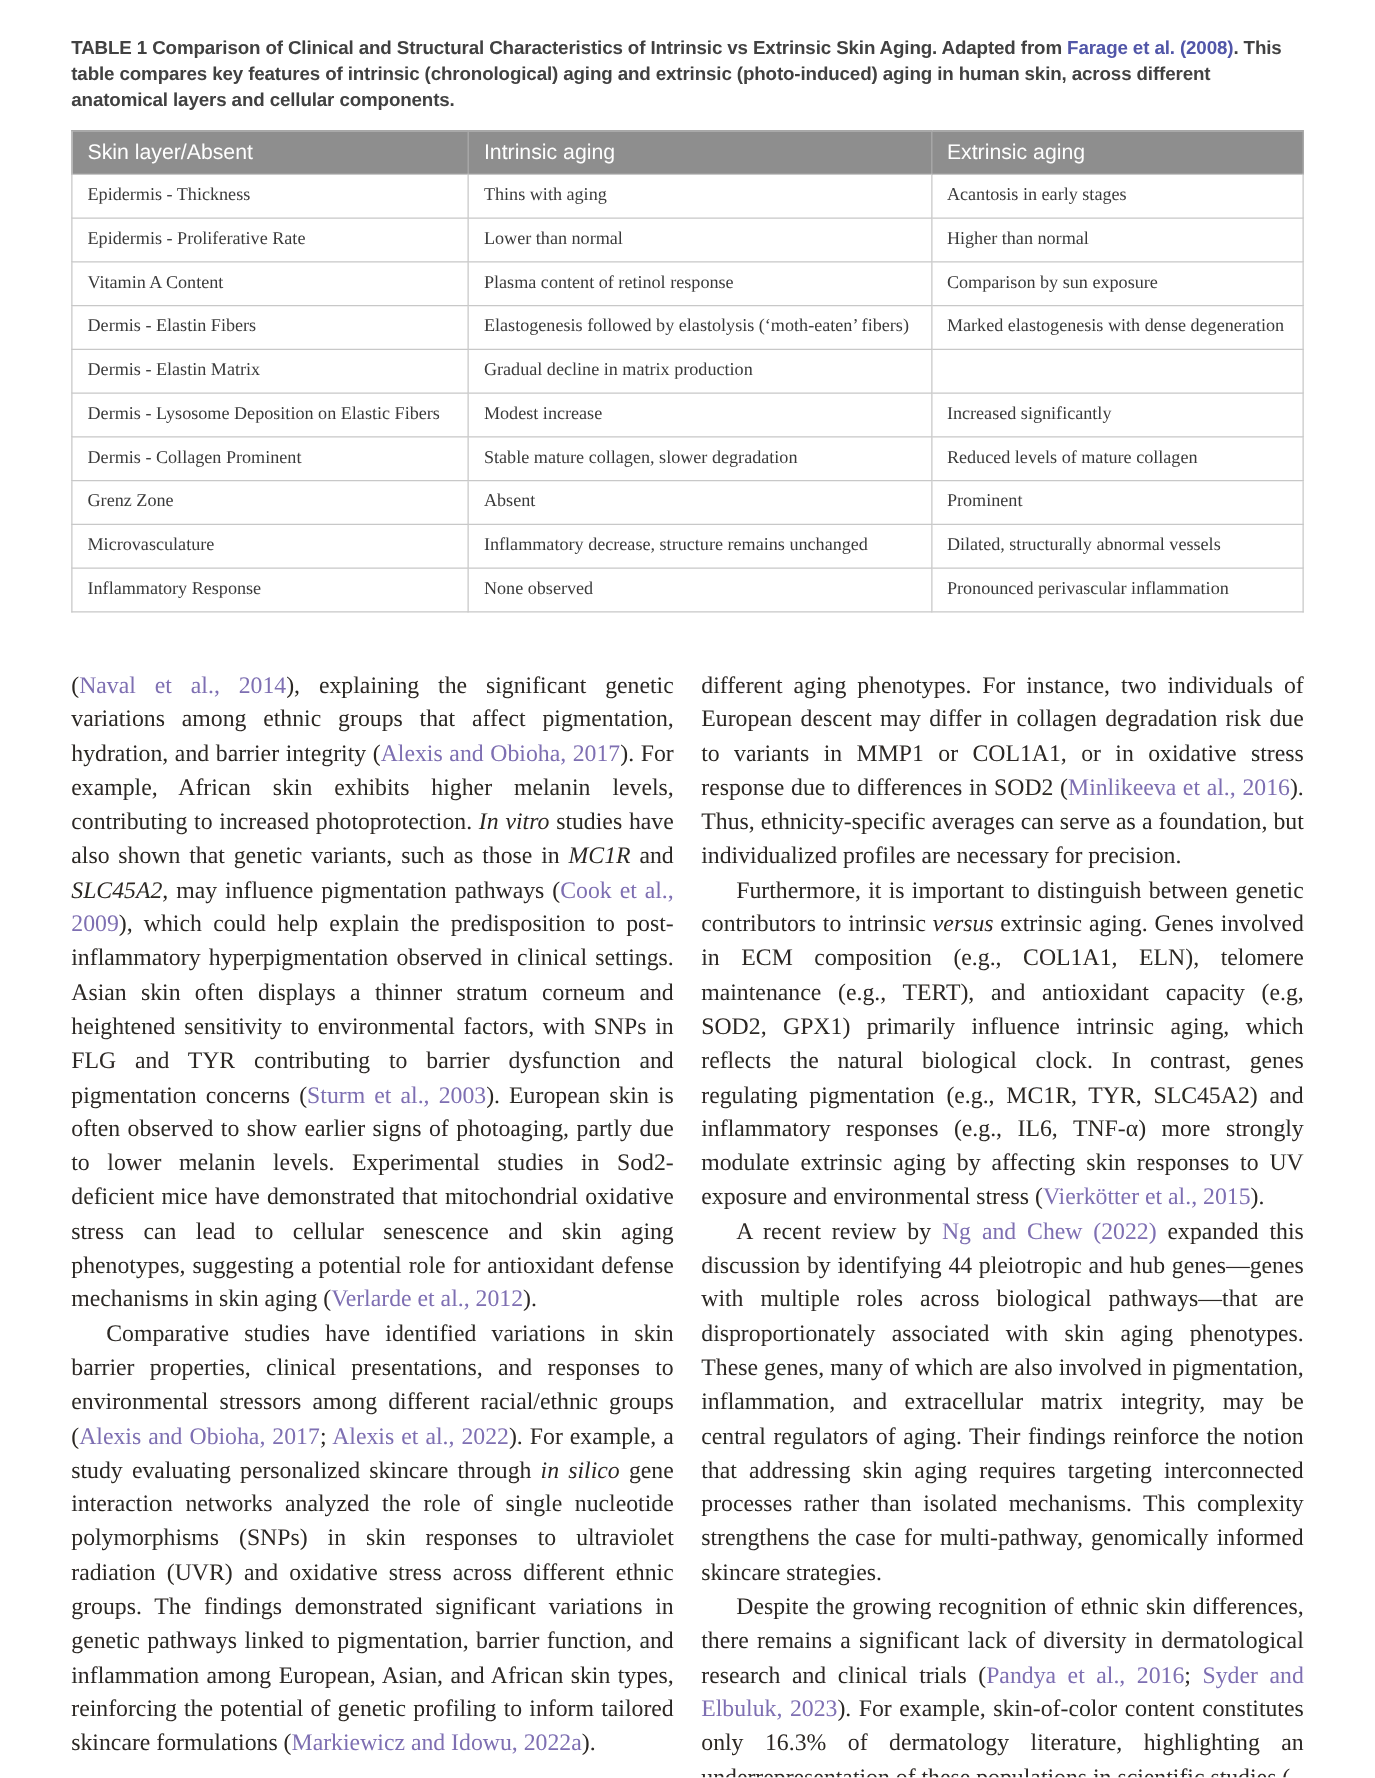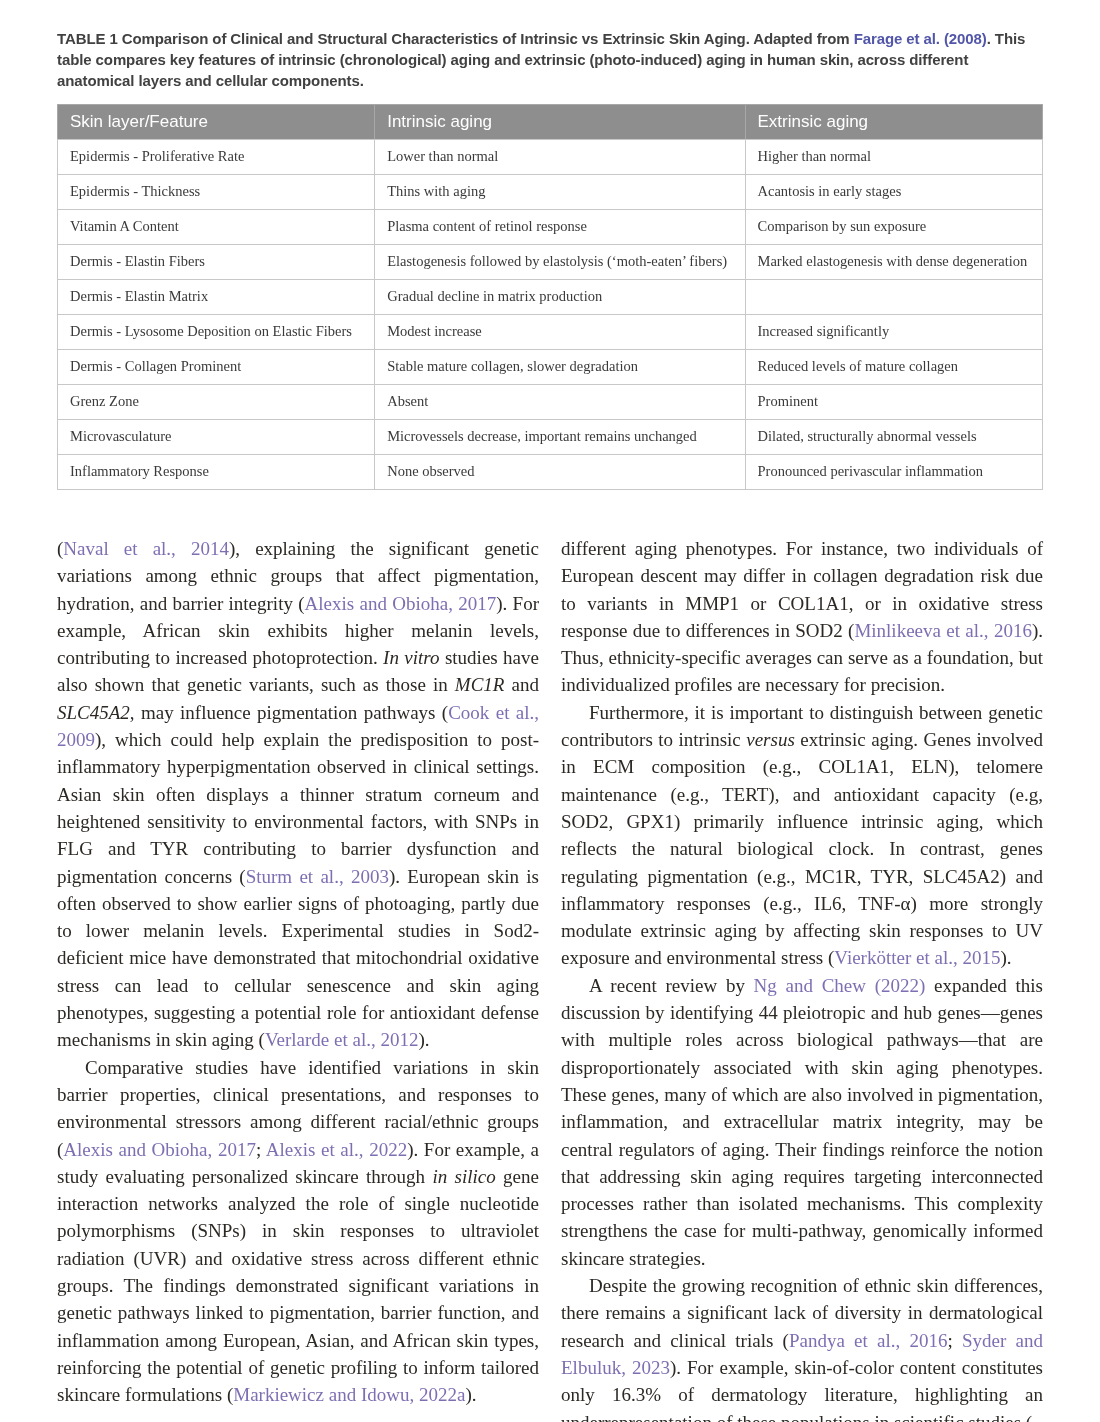--- a/index.html
+++ b/index.html
@@ -87,35 +87,35 @@
   <p class="caption"><span>TABLE 1 Comparison of Clinical and Structural Characteristics of Intrinsic vs Extrinsic Skin Aging. Adapted from </span><a class="cite" href="#">Farage et al. (2008)</a><span>. This table compares key features of intrinsic (chronological) aging and extrinsic (photo-induced) aging in human skin, across different anatomical layers and cellular components.</span></p>
 
   <table class="comparison">
     <colgroup>
       <col class="col-1">
         <col class="col-2">
         <col class="col-3">
     </colgroup>
     <thead>
       <tr>
-        <th>Skin layer/Feature</th>
+        <th>Skin layer/Absent</th>
         <th>Intrinsic aging</th>
         <th>Extrinsic aging</th>
       </tr>
     </thead>
     <tbody>
         <tr>
+          <td>Epidermis - Thickness</td>
+          <td>Thins with aging</td>
+          <td>Acantosis in early stages</td>
+        </tr>
+        <tr>
           <td>Epidermis - Proliferative Rate</td>
           <td>Lower than normal</td>
           <td>Higher than normal</td>
-        </tr>
-        <tr>
-          <td>Epidermis - Thickness</td>
-          <td>Thins with aging</td>
-          <td>Acantosis in early stages</td>
         </tr>
         <tr>
           <td>Vitamin A Content</td>
           <td>Plasma content of retinol response</td>
           <td>Comparison by sun exposure</td>
         </tr>
         <tr>
           <td>Dermis - Elastin Fibers</td>
           <td>Elastogenesis followed by elastolysis (‘moth-eaten’ fibers)</td>
           <td>Marked elastogenesis with dense degeneration</td>
@@ -135,21 +135,21 @@
           <td>Stable mature collagen, slower degradation</td>
           <td>Reduced levels of mature collagen</td>
         </tr>
         <tr>
           <td>Grenz Zone</td>
           <td>Absent</td>
           <td>Prominent</td>
         </tr>
         <tr>
           <td>Microvasculature</td>
-          <td>Microvessels decrease, important remains unchanged</td>
+          <td>Inflammatory decrease, structure remains unchanged</td>
           <td>Dilated, structurally abnormal vessels</td>
         </tr>
         <tr>
           <td>Inflammatory Response</td>
           <td>None observed</td>
           <td>Pronounced perivascular inflammation</td>
         </tr>
       </tbody>
   </table>
 

